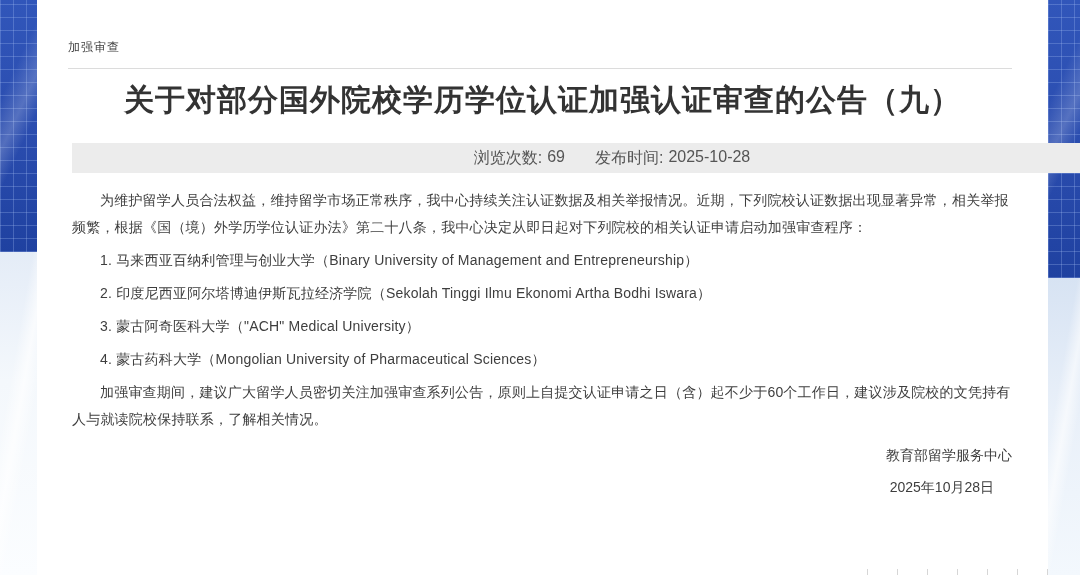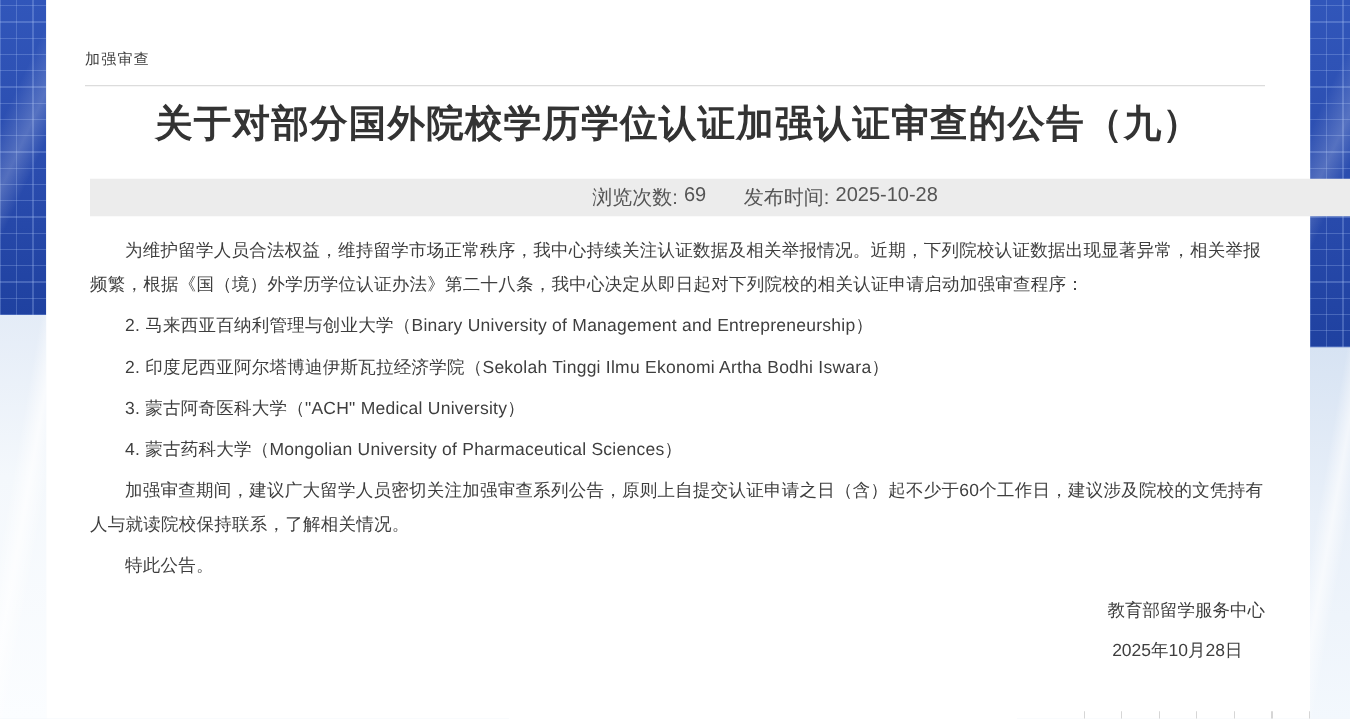--- a/index.html
+++ b/index.html
@@ -109,24 +109,23 @@
       <span class="val">69</span>
     </span>
     <span class="meta-item">
       <span class="lbl">发布时间:</span>
       <span class="val">2025-10-28</span>
     </span>
   </div>
 
   <div class="article">
     <p>为维护留学人员合法权益，维持留学市场正常秩序，我中心持续关注认证数据及相关举报情况。近期，下列院校认证数据出现显著异常，相关举报频繁，根据《国（境）外学历学位认证办法》第二十八条，我中心决定从即日起对下列院校的相关认证申请启动加强审查程序：</p>
-    <p>2. 马来西亚百纳利管理与创业大学（Binary University of Management and Entrepreneurship）</p>
+    <p>1. 马来西亚百纳利管理与创业大学（Binary University of Management and Entrepreneurship）</p>
     <p>2. 印度尼西亚阿尔塔博迪伊斯瓦拉经济学院（Sekolah Tinggi Ilmu Ekonomi Artha Bodhi Iswara）</p>
     <p>3. 蒙古阿奇医科大学（"ACH" Medical University）</p>
     <p>4. 蒙古药科大学（Mongolian University of Pharmaceutical Sciences）</p>
     <p>加强审查期间，建议广大留学人员密切关注加强审查系列公告，原则上自提交认证申请之日（含）起不少于60个工作日，建议涉及院校的文凭持有人与就读院校保持联系，了解相关情况。</p>
-    <p>特此公告。</p>
     <div class="signature">教育部留学服务中心</div>
     <div class="sign-date">2025年10月28日</div>
   </div>
 
   <div class="table-ticks"></div>
 </div>
 
 </body></html>

